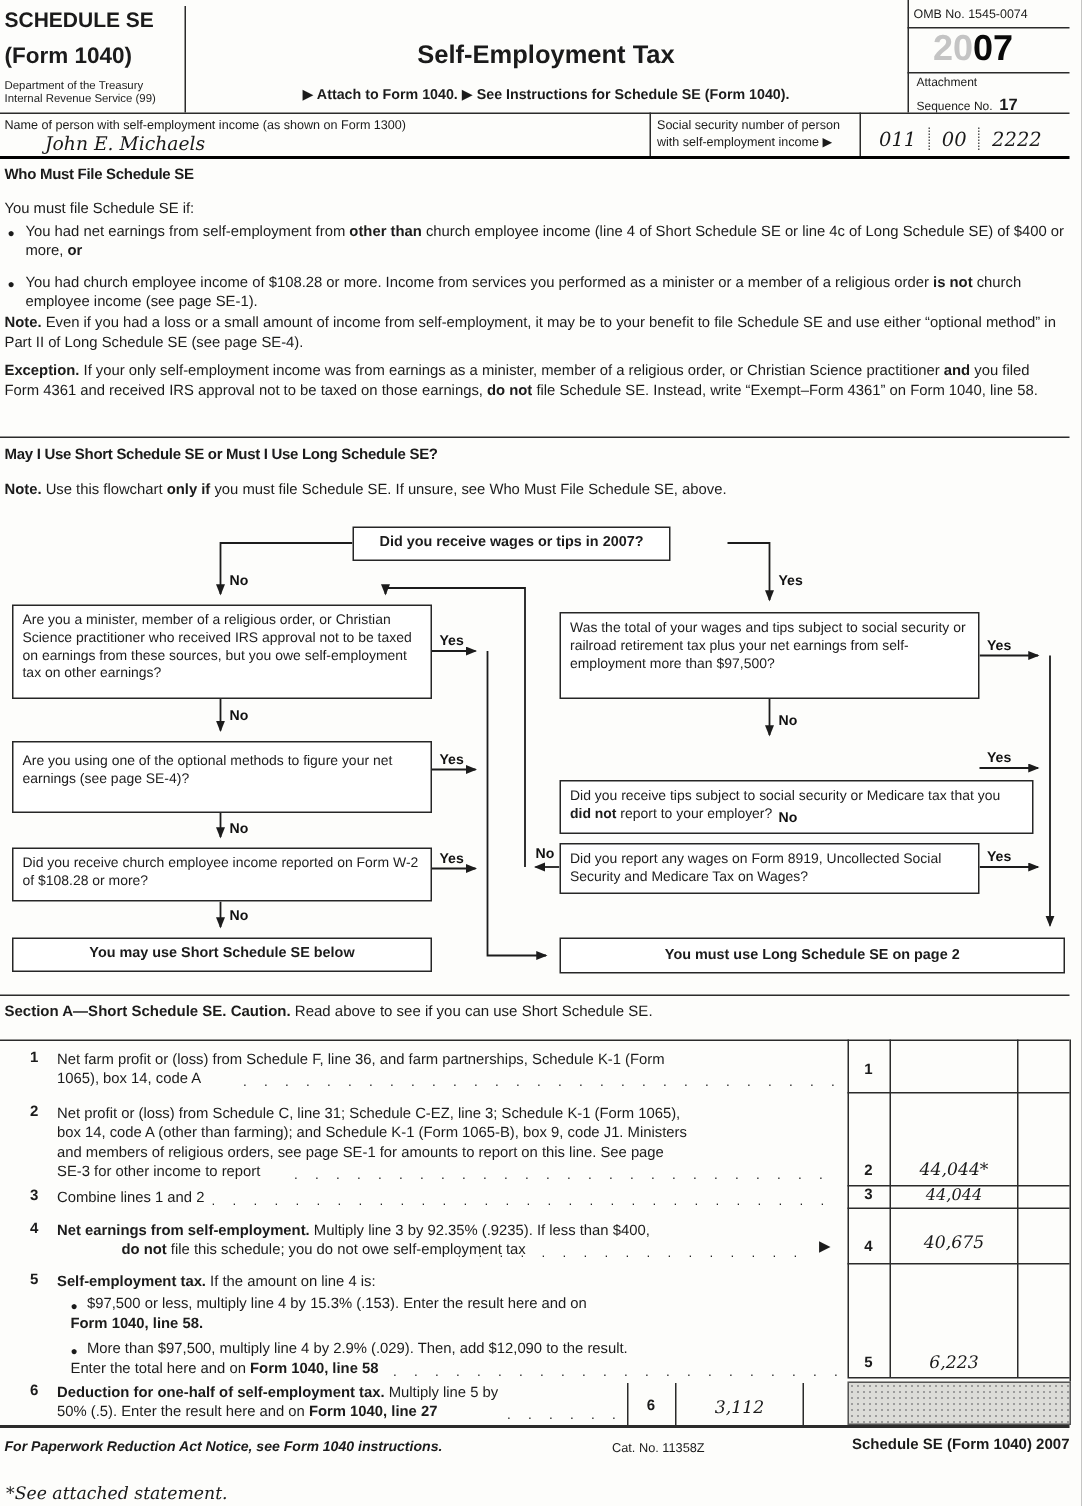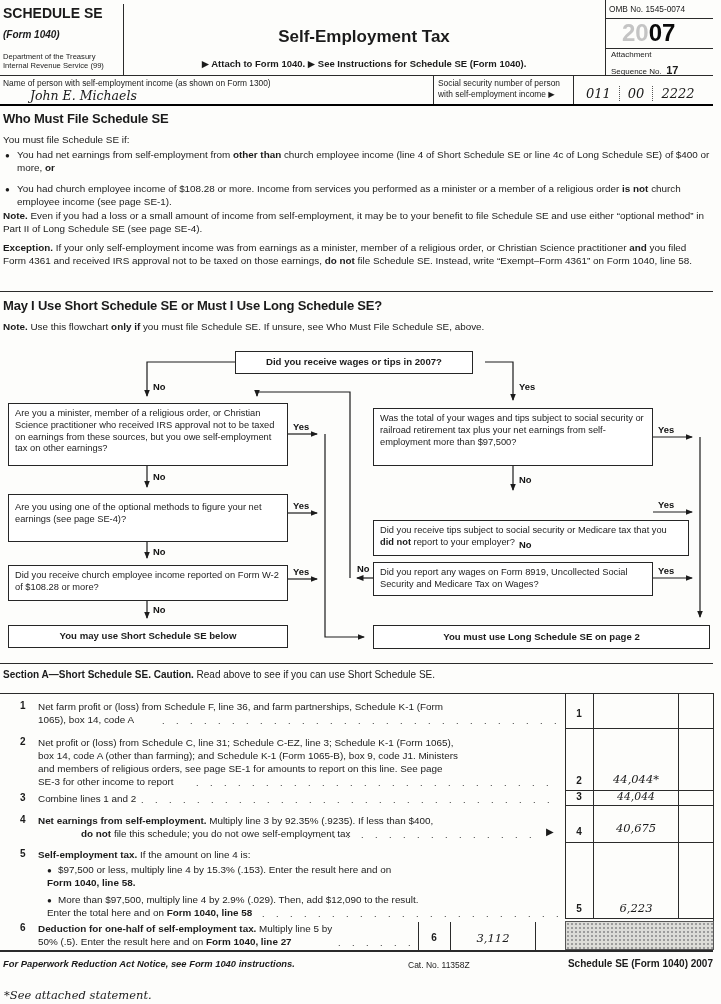--- a/index.html
+++ b/index.html
@@ -13,35 +13,35 @@
   .box{position:absolute;border:1.2px solid #262626;background:#fff;box-sizing:border-box;
        font-size:9.3px;line-height:1.27;padding:4px 6px;color:#1c1c1c;}
   .fbold{font-weight:bold;text-align:center;font-size:9.6px;}
   .lbl{position:absolute;font-weight:bold;font-size:9.4px;color:#111;}
   .mnum{position:absolute;font-weight:bold;font-size:10px;}
   .cnum{position:absolute;font-weight:bold;font-size:10px;width:28px;text-align:center;left:565px;}
   .amt{position:absolute;width:84px;left:594px;text-align:center;font-size:11.5px;}
   .hand{font-family:"DejaVu Serif","Liberation Serif",serif;font-style:italic;color:#1a1a1a;}
   .dots{position:absolute;overflow:hidden;white-space:nowrap;font-size:9px;letter-spacing:4.5px;color:#222;}
   .body-txt{font-size:9.9px;line-height:13.2px;}
-  .h1{font-weight:bold;font-size:13px;letter-spacing:-0.2px;}
+  .h1{font-weight:bold;font-size:10px;letter-spacing:-0.2px;}
   .bullet{position:absolute;font-size:8px;}
   .ssn-sep{display:inline-block;width:0;border-left:1px dotted #555;height:15px;margin:0 8px;vertical-align:-3px;}
   .gray{position:absolute;background-color:#dcdcd8;
         background-image:radial-gradient(#9c9c9c 0.8px, transparent 0.9px);background-size:4px 4px;
         border:1px solid #555;box-sizing:border-box;}
   svg.conn{position:absolute;left:0;top:0;pointer-events:none;}
 </style>
 </head>
 <body>
 
 <div class="page">
 
   <div class="t" style="left:3px;top:5px;font-size:14px;font-weight:bold;">SCHEDULE SE</div>
-  <div class="t" style="left:3px;top:29px;font-size:10px;font-weight:bold;font-style:italic;">(Form 1040)</div>
+  <div class="t" style="left:3px;top:29px;font-size:15px;font-weight:bold;">(Form 1040)</div>
   <div class="t" style="left:3px;top:52px;font-size:7.6px;">Department of the Treasury</div>
   <div class="t" style="left:3px;top:61px;font-size:7.6px;">Internal Revenue Service   (99)</div>
 
   <div class="t" style="left:123px;top:27px;width:482px;text-align:center;font-size:17px;font-weight:bold;">Self-Employment Tax</div>
   <div class="t" style="left:123px;top:58px;width:482px;text-align:center;font-size:9.5px;font-weight:bold;">▶ Attach to Form 1040.  ▶ See Instructions for Schedule SE (Form 1040).</div>
 
   <div class="t" style="left:609px;top:4px;font-size:8.3px;">OMB No. 1545-0074</div>
   <div class="t" style="left:622px;top:19px;"><span style="font-size:24px;font-weight:bold;color:#c4c4c4;">20</span><span style="font-size:24px;font-weight:bold;color:#0a0a0a;">07</span></div>
   <div class="t" style="left:611px;top:50px;font-size:8px;">Attachment</div>
   <div class="t" style="left:611px;top:60px;"><span style="font-size:8px;">Sequence No.</span> <span style="font-size:11px;font-weight:bold;">17</span></div>
@@ -98,21 +98,21 @@
       <path d="M513,533 V555" marker-end="url(#ah)"></path>
       <path d="M653,437 H692" marker-end="url(#ah)"></path>
       <path d="M653,512 H692" marker-end="url(#ah)"></path>
       <path d="M653,578 H692" marker-end="url(#ah)"></path>
       <path d="M700,437 V617" marker-end="url(#ah)"></path>
       <path d="M373,578 H357" marker-end="url(#ah)"></path>
       <path d="M350,578 V392 H257 V396" marker-end="url(#ah)"></path>
     </g>
   </svg>
 
-  <div class="box fbold" style="left:235px;top:351px;width:238px;height:23px;padding:4px 2px;">Did you receive wages or tips in 2007?</div>
+  <div class="box fbold" style="left:235px;top:351px;width:212px;height:23px;padding:4px 2px;">Did you receive wages or tips in 2007?</div>
 
   <div class="box" style="left:8px;top:403px;width:280px;height:63px;">Are you a minister, member of a religious order, or Christian Science practitioner who received IRS approval not to be taxed on earnings from these sources, but you owe self-employment tax on other earnings?</div>
   <div class="box" style="left:8px;top:494px;width:280px;height:48px;padding-top:7px;">Are you using one of the optional methods to figure your net earnings (see page SE-4)?</div>
   <div class="box" style="left:8px;top:565px;width:280px;height:36px;">Did you receive church employee income reported on Form W-2 of $108.28 or more?</div>
   <div class="box fbold" style="left:8px;top:625px;width:280px;height:23px;">You may use Short Schedule SE below</div>
 
   <div class="box" style="left:373px;top:408px;width:280px;height:58px;">Was the total of your wages and tips subject to social security or railroad retirement tax plus your net earnings from self-employment more than $97,500?</div>
   <div class="box" style="left:373px;top:497px;width:316px;height:36px;margin-top:23px;"><span>Did you receive tips subject to social security or Medicare tax that you </span><b>did not</b><span> report to your employer?</span></div>
   <div class="box" style="left:373px;top:562px;width:280px;height:34px;">Did you report any wages on Form 8919, Uncollected Social Security and Medicare Tax on Wages?</div>
   <div class="box fbold" style="left:373px;top:625px;width:337px;height:24px;padding-top:5px;">You must use Long Schedule SE on page 2</div>

